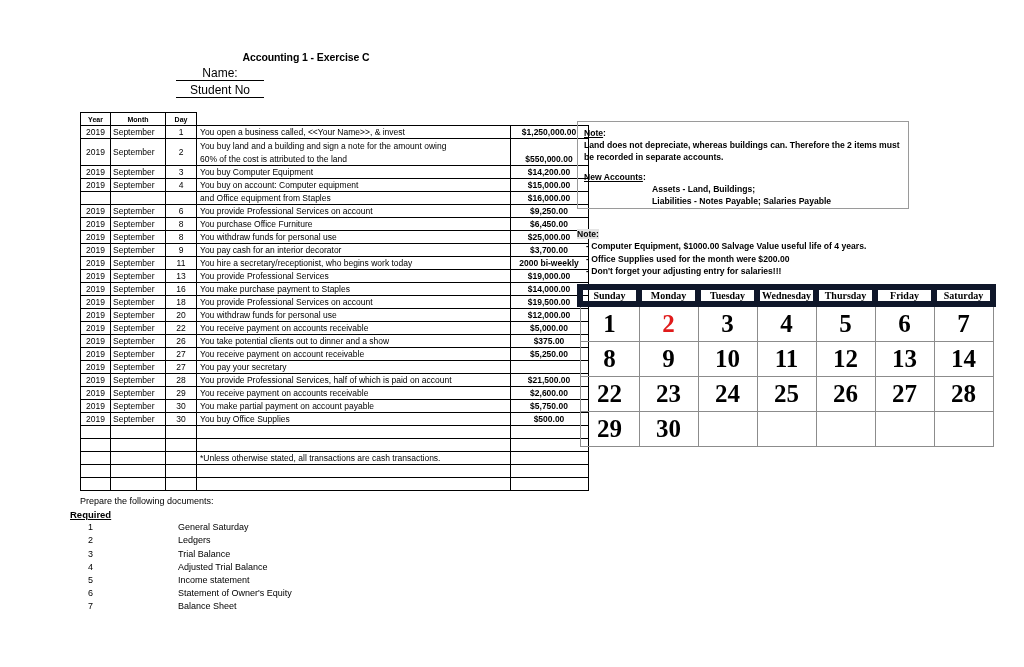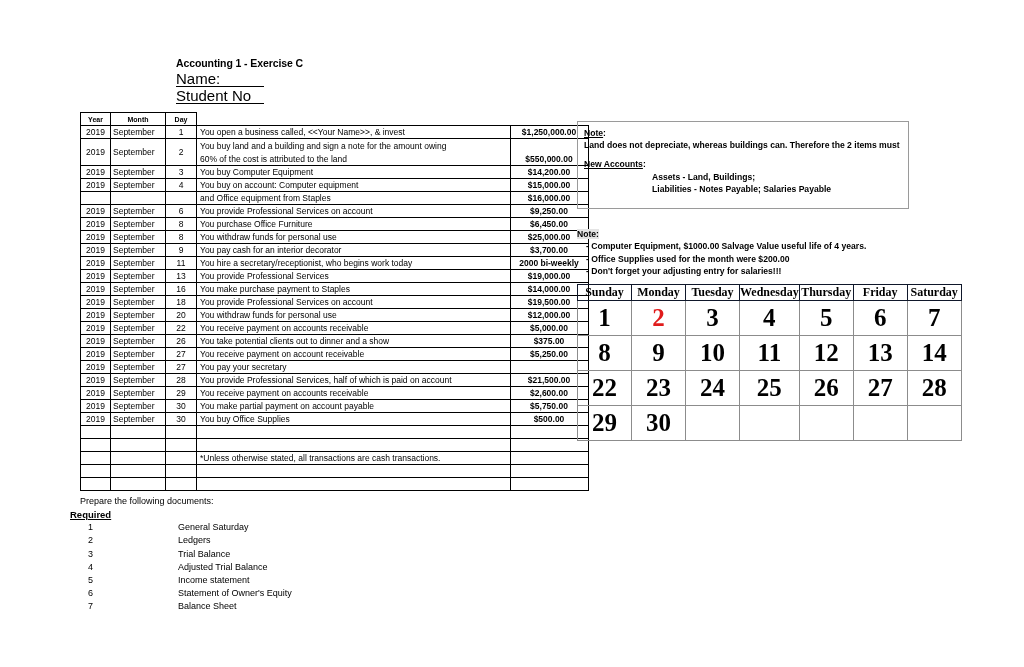--- a/index.html
+++ b/index.html
@@ -13,31 +13,32 @@
     position: relative;
     font-family: "Liberation Sans", sans-serif;
     color: #000000;
     overflow: hidden;
   }
 
   
   #header-block {
     position: absolute;
     left: 176px;
-    top: 57px;
+    top: 51px;
     width: 260px;
+    text-align: center;
   }
   #doc-title {
     font-size: 10.5px;
     font-weight: bold;
     letter-spacing: -0.1px;
     line-height: 13px;
   }
   .labeled-line {
-    font-size: 15px;
+    font-size: 12px;
     line-height: 14px;
     border-bottom: 1px solid #000;
     width: 88px;
     padding-top: 2px;
   }
   #name-line { width: 88px; }
   #student-line { width: 88px; }
 
   
   #txn-table {
@@ -115,23 +116,23 @@
   #calendar {
     position: absolute;
     left: 577px;
     top: 284px;
     border-collapse: collapse;
     table-layout: fixed;
   }
   #calendar th {
     width: 53px;
     height: 11px;
-    border: 1px solid #0f172a;
+    border: 6px solid #0f172a;
     font-family: "Liberation Serif", serif;
-    font-size: 12px;
+    font-size: 10px;
     font-weight: bold;
     text-align: center;
     padding: 0;
   }
   #calendar td {
     width: 53px;
     height: 34px;
     border: 1px solid #8c8c8c;
     font-family: "Liberation Serif", serif;
     font-size: 25px;
@@ -383,20 +384,21 @@
         <td class="c-day"></td>
         <td class="c-desc"></td>
         <td class="c-amt"></td>
       </tr>
     </tbody>
 </table>
 
 <div id="note-box-1">
   <div><span class="note-label-underline">Note</span><span>:</span></div>
   <div>Land does not depreciate, whereas buildings can.  Therefore the 2 items must</div>
+  <div>be recorded in separate accounts.</div>
   <div class="note-gap"></div>
   <div><span class="note-label-underline">New Accounts</span><span>:</span></div>
   <div class="accounts-indent">Assets - Land, Buildings;</div>
   <div class="accounts-indent">Liabilities - Notes Payable; Salaries Payable</div>
 </div>
 
 <div id="note-box-2">
   <div><span class="note-label-hl">Note:</span></div>
   <div class="bullet-line">- Computer Equipment, $1000.00 Salvage Value useful life of 4 years.</div>
   <div class="bullet-line">- Office Supplies used for the month were $200.00</div>

